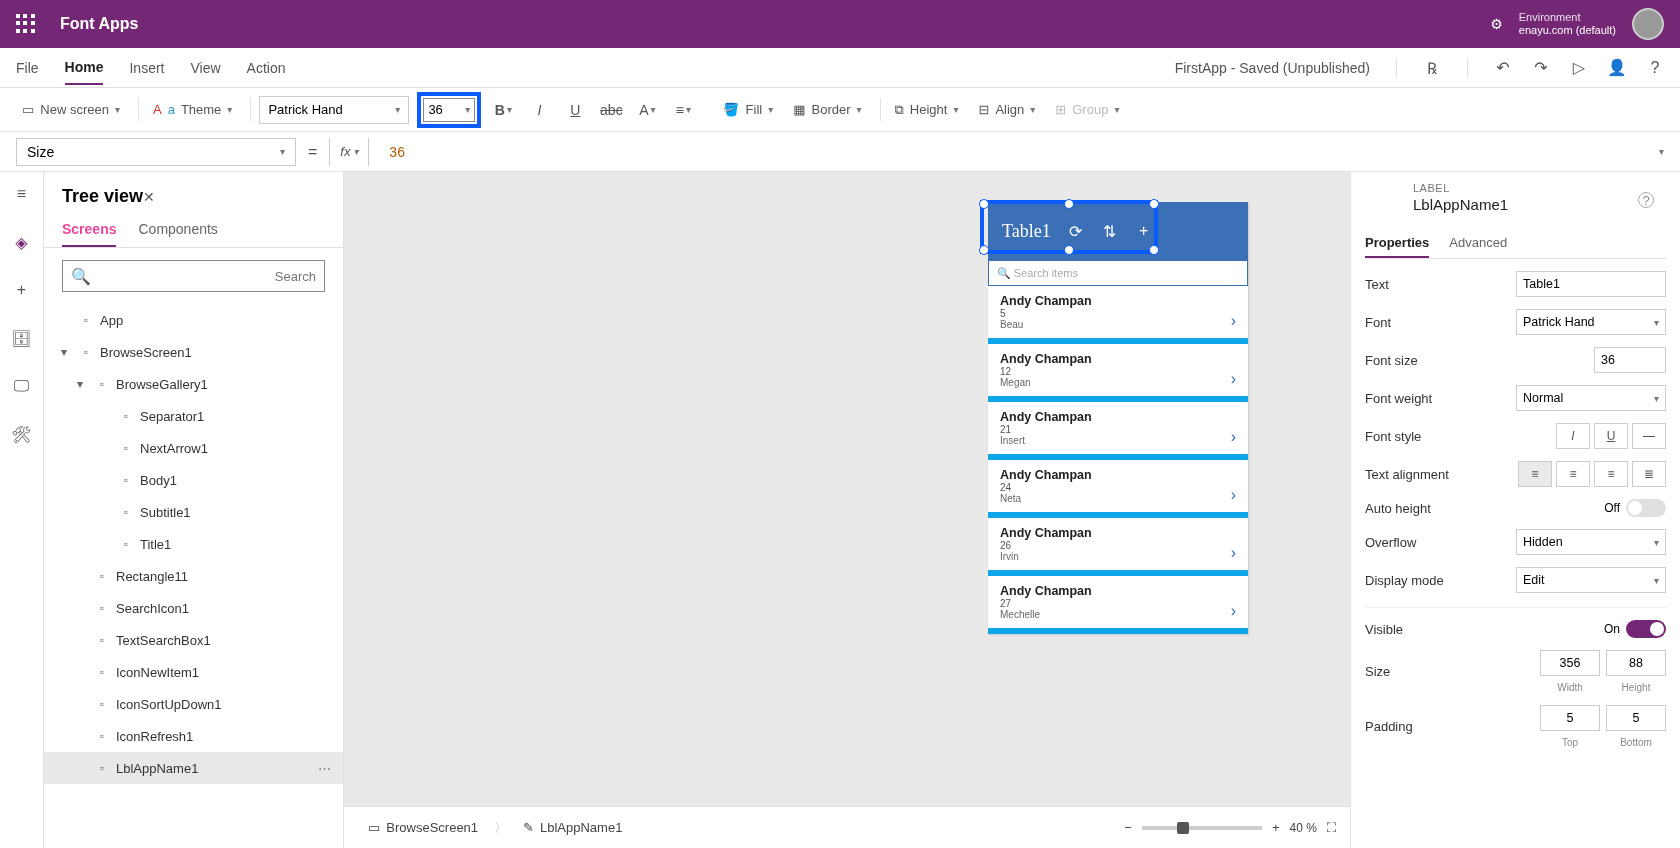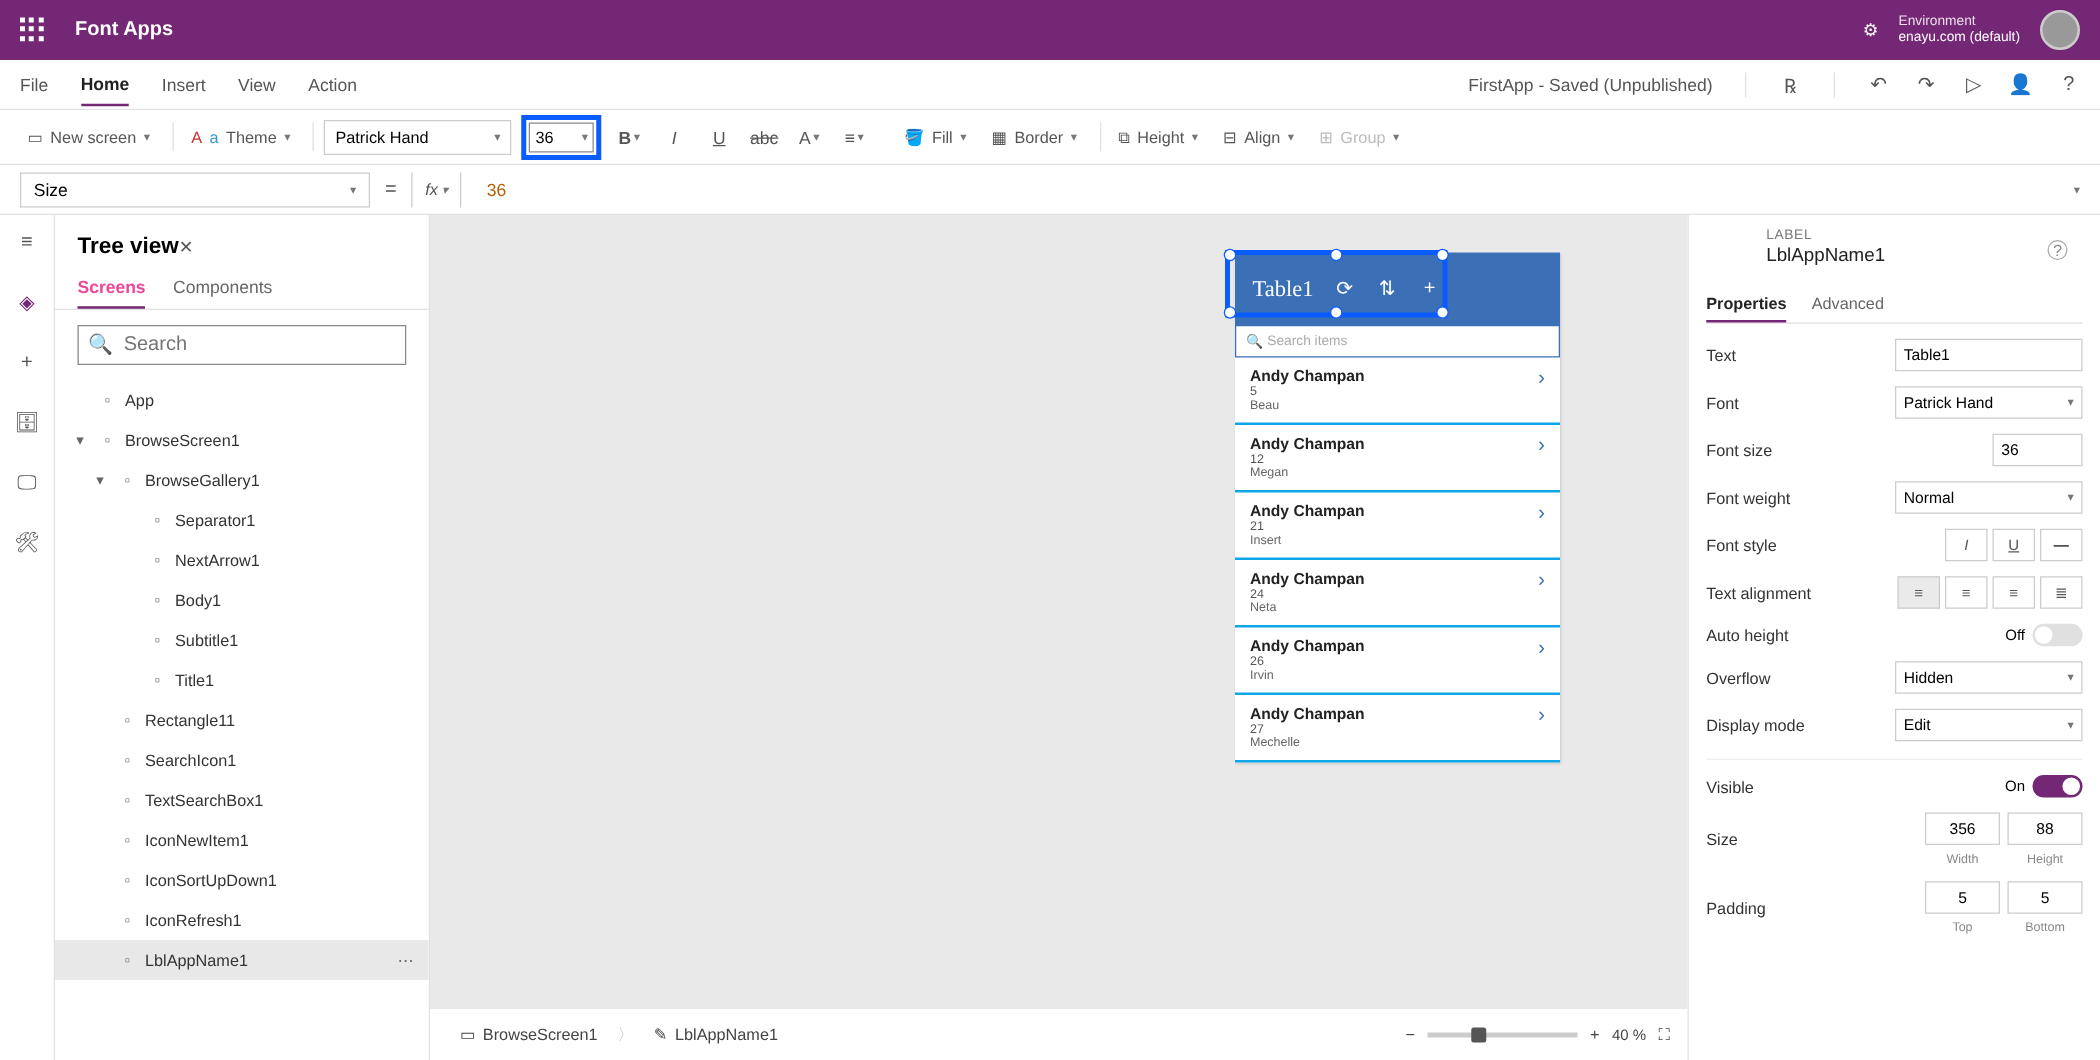--- a/index.html
+++ b/index.html
@@ -49,40 +49,40 @@
 
 .tree-pane { width: 300px; border-right: 1px solid #e1e1e1; display: flex; flex-direction: column; position:relative; }
 .tree-header { display: flex; align-items: center; justify-content: flex-start; padding: 14px 18px 6px; }
 .tree-title { font-size: 18px; font-weight:600; }
 .tree-close { color:#555; font-size: 14px; cursor:pointer; }
 .tree-tabs { display: flex; gap: 22px; padding: 8px 18px 0; border-bottom: 1px solid #e1e1e1; }
 .tree-tab { font-size: 14px; color: #666; padding-bottom: 8px; cursor:pointer; }
 .tree-tab.active { color: #ec4899; border-bottom: 2px solid #742774; font-weight:600; }
 .tree-search { margin: 12px 18px; border: 1px solid #888; height: 32px; display: flex; align-items:center; padding: 0 8px; gap: 8px; }
 .tree-search span { color:#666; }
-.tree-search input { border:none; outline:none; flex:1; font-size: 16px; }
+.tree-search input { border:none; outline:none; flex:1; font-size: 13px; text-align: right; }
 .tree-list { flex:1; overflow:auto; font-size: 13px; color:#333; }
 .tree-row { display:flex; align-items:center; height: 32px; padding: 0 12px; gap: 6px; cursor:pointer; }
 .tree-row.selected { background:#e8e8e8; }
 .tree-ic { width:16px; height:16px; display:flex; align-items:center; justify-content:center; font-size:12px; color:#666; }
 .indent-1 { padding-left: 28px; } .indent-2 { padding-left: 52px; }
 .tree-row .dots { margin-left:auto; color:#666; }
 
 .canvas-wrap { flex:1; background:#e9e9e9; position:relative; overflow:hidden; }
 .canvas-screen { position:absolute; left:644px; top:30px; width:260px; background:#fff; box-shadow: 1px 1px 2px rgba(0,0,0,.15); }
 .screen-header { background:#3b6fb6; height: 58px; position:relative; display:flex; align-items:center; padding: 0 10px; color:#fff; gap: 14px; }
 .selected-box { position:absolute; left:-8px; top:-2px; width: 178px; height: 54px; border: 4px solid #0b5cff; background: rgba(59,111,182,.0); z-index:3; }
 .handle { position:absolute; width:10px; height:10px; background:#fff; border:1px solid #0b5cff; border-radius:50%; }
 .h-tl{top:-5px;left:-5px}.h-tr{top:-5px;right:-5px}.h-bl{bottom:-5px;left:-5px}.h-br{bottom:-5px;right:-5px}
 .h-t{top:-5px;left:calc(50% - 5px)}.h-b{bottom:-5px;left:calc(50% - 5px)}
 .label-text { font-family: 'Comic Sans MS', cursive; font-size: 18px; position:relative; z-index:4; padding-left:4px;}
 .hdr-icon { width:22px; height:22px; display:flex; align-items:center; justify-content:center; font-size:16px; margin-left:auto; }
 .hdr-icons { display:flex; gap:12px; }
 .search-row { border:1px solid #3b6fb6; height:26px; display:flex; align-items:center; padding:0 8px; font-size:11px; color:#aaa; }
-.gallery-item { border-bottom:2px solid #0ea5e9; padding: 8px 12px; display:flex; align-items:flex-start; }
+.gallery-item { border-bottom:6px solid #0ea5e9; padding: 8px 12px; display:flex; align-items:flex-end; }
 .gallery-item .txt { flex:1; }
 .gi-title { font-size:12.5px; font-weight:700; color:#222; }
 .gi-sub { font-size:10px; color:#555; }
 .gi-sub2 { font-size:10px; color:#666; }
 .chev-right { color:#3b6fb6; font-size:16px; }
 
 
 .canvas-footer { position:absolute; bottom:0; left:0; right:0; height: 42px; background:#fff; border-top:1px solid #e1e1e1; display:flex; align-items:center; padding: 0 14px; gap: 6px; font-size: 13px; color:#444; }
 .crumb { display:flex; align-items:center; gap:6px; padding: 4px 10px; }
 .crumb-sep { color:#bbb; }

